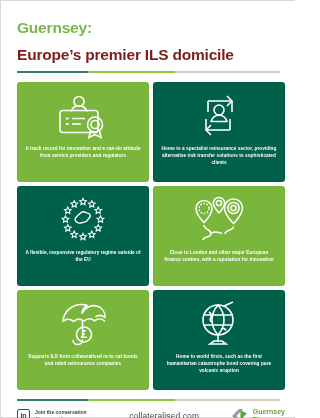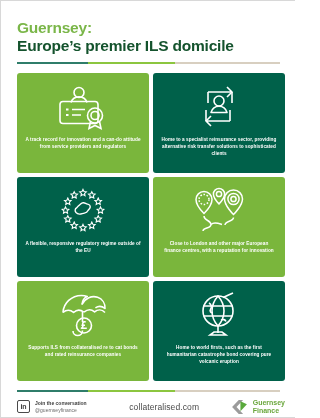--- a/index.html
+++ b/index.html
@@ -30,24 +30,24 @@
   .title-line1 {
     font-size: 15.5px;
     font-weight: bold;
     color: #7ab648;
     letter-spacing: -0.2px;
     line-height: 1.12;
   }
   .title-line2 {
     font-size: 15.5px;
     font-weight: bold;
-    color: #14532d;
+    color: #7f1d1d;
     letter-spacing: -0.2px;
     line-height: 1.12;
-    margin-top: 1px;
+    margin-top: 10px;
   }
   .rule {
     display: flex;
     height: 2px;
     margin: 7px 0 0 0;
     width: 263px;
   }
   .rule-seg-a { flex: 0 0 27%; background: #2f7d6a; }
   .rule-seg-b { flex: 0 0 33%; background: #8cc63f; }
   .rule-seg-c { flex: 1 1 auto; background: #d8cfc0; }

